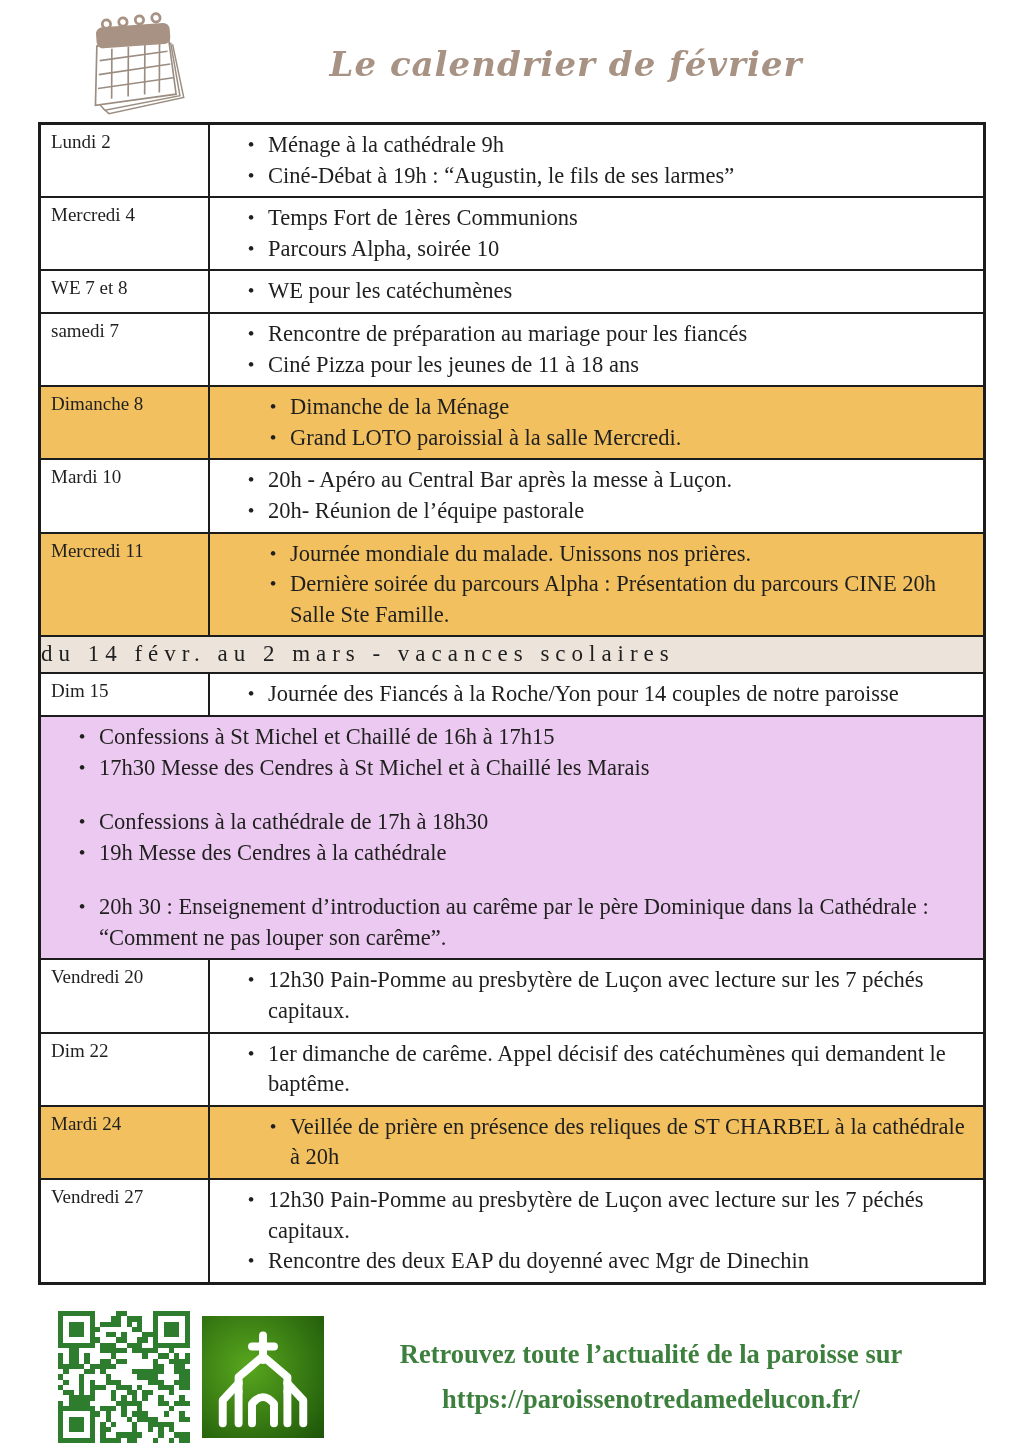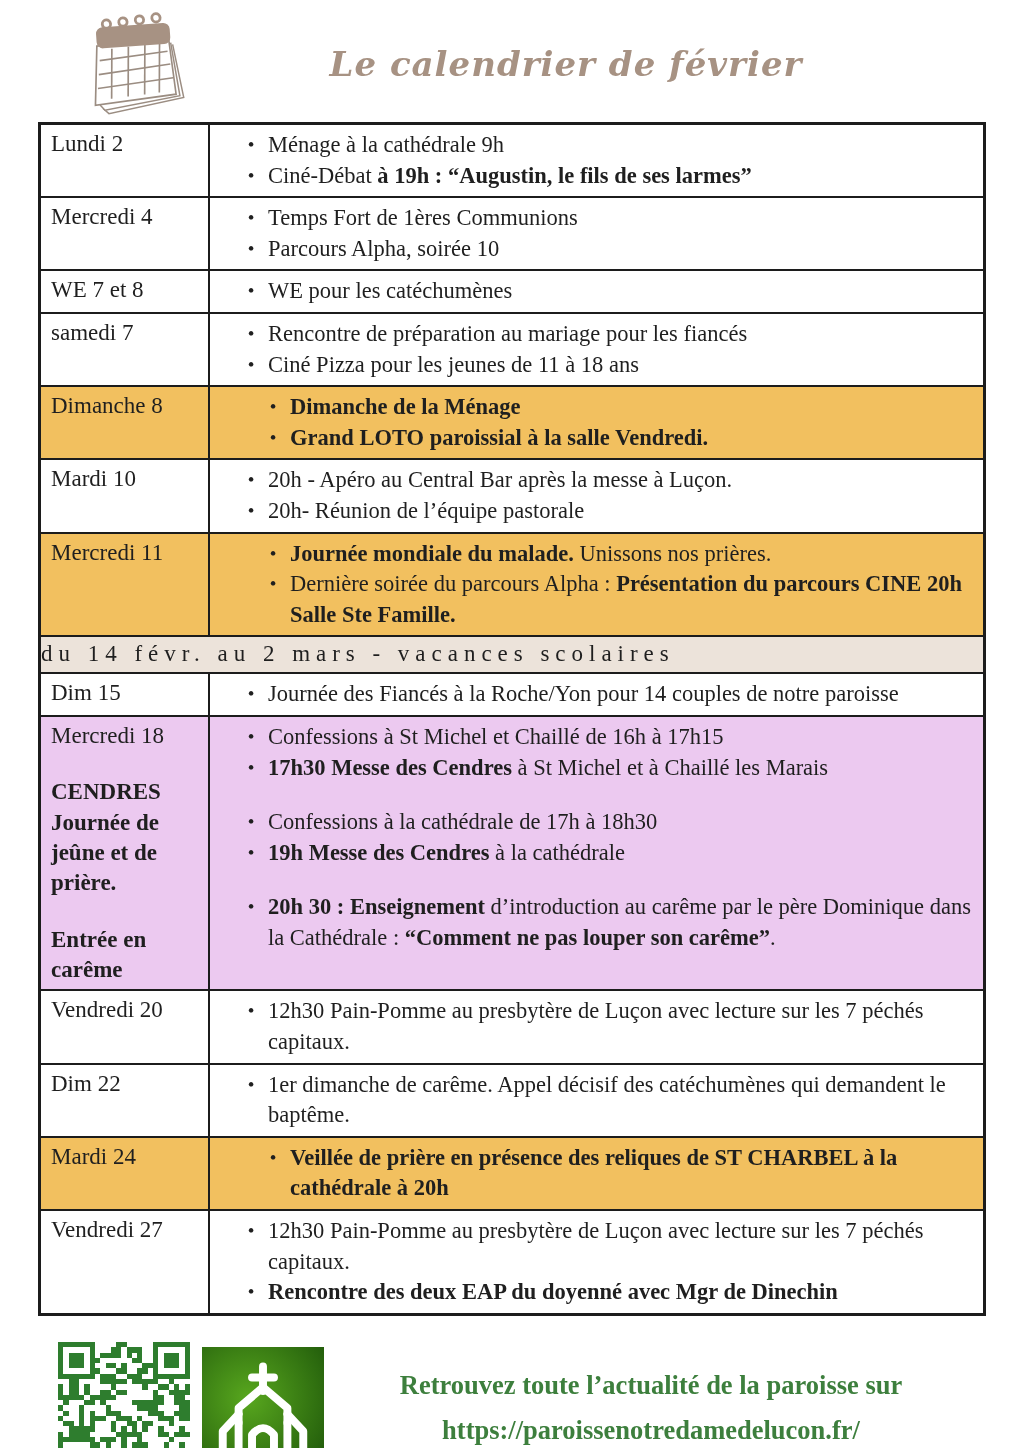--- a/index.html
+++ b/index.html
@@ -41,35 +41,35 @@
   }
   .row{display:flex;}
   .row + .row{border-top:2px solid var(--border);}
   .row.hl-orange{background:var(--row-orange);gap:22px;}
   .row.hl-purple{background:var(--row-purple);}
   .row.banner{background:var(--row-beige);}
   .date-cell{
     width:169px;flex:0 0 169px;
     border-right:2px solid var(--border);
     padding:4px 6px 4px 10px;
-    font-size:23px;line-height:1.32;
+    font-size:19px;line-height:1.32;
   }
   .date-line.b{font-weight:bold;}
   .date-gap{height:26px;}
   .events-cell{
     flex:1;padding:5px 12px 5px 24px;
     font-size:22.5px;line-height:1.36;
   }
   .item{display:flex;}
   .bullet{
     flex:0 0 34px;text-align:center;
     font-size:19px;line-height:1.6;
   }
   .txt{flex:1;}
-  .txt .b{font-weight:bold;}
+  .txt .b{font-weight:normal;}
   .txt .i{}
   .spacer{height:24px;}
   .banner-cell{
     width:100%;text-align:left;
     padding:4px 0 5px 0;
     font-size:23px;letter-spacing:0.26em;
   }
   
   .footer{
     display:flex;align-items:center;justify-content:center;
@@ -174,21 +174,21 @@
       <div class="date-cell">
         <div class="date-line">Dimanche 8</div>
       </div>
       <div class="events-cell">
         <div class="item">
           <span class="bullet">•</span>
           <span class="txt"><span class="b">Dimanche de la Ménage</span></span>
         </div>
         <div class="item">
           <span class="bullet">•</span>
-          <span class="txt"><span class="b">Grand LOTO paroissial à la salle Vendredi.</span></span>
+          <span class="txt"><span class="b">Grand LOTO paroissial à la salle Mercredi.</span></span>
         </div>
       </div>
     </div>
     <div class="row">
       <div class="date-cell">
         <div class="date-line">Mardi 10</div>
       </div>
       <div class="events-cell">
         <div class="item">
           <span class="bullet">•</span>
@@ -223,27 +223,20 @@
         <div class="date-line">Dim 15</div>
       </div>
       <div class="events-cell">
         <div class="item">
           <span class="bullet">•</span>
           <span class="txt"><span class="i">Journée des Fiancés à la Roche/Yon  pour 14 couples de notre paroisse</span></span>
         </div>
       </div>
     </div>
     <div class="row hl-purple">
-      <div class="date-cell">
-        <div class="date-line">Mercredi 18</div>
-        <div class="date-gap"></div>
-        <div class="date-line b">CENDRES Journée de jeûne et de prière.</div>
-        <div class="date-gap"></div>
-        <div class="date-line b">Entrée en carême</div>
-      </div>
       <div class="events-cell">
         <div class="item">
           <span class="bullet">•</span>
           <span class="txt"><span>Confessions à St Michel et Chaillé de 16h à 17h15</span></span>
         </div>
         <div class="item">
           <span class="bullet">•</span>
           <span class="txt"><span class="b">17h30 Messe des Cendres</span><span> à St Michel et à Chaillé les Marais</span></span>
         </div>
         <div class="spacer"></div>

